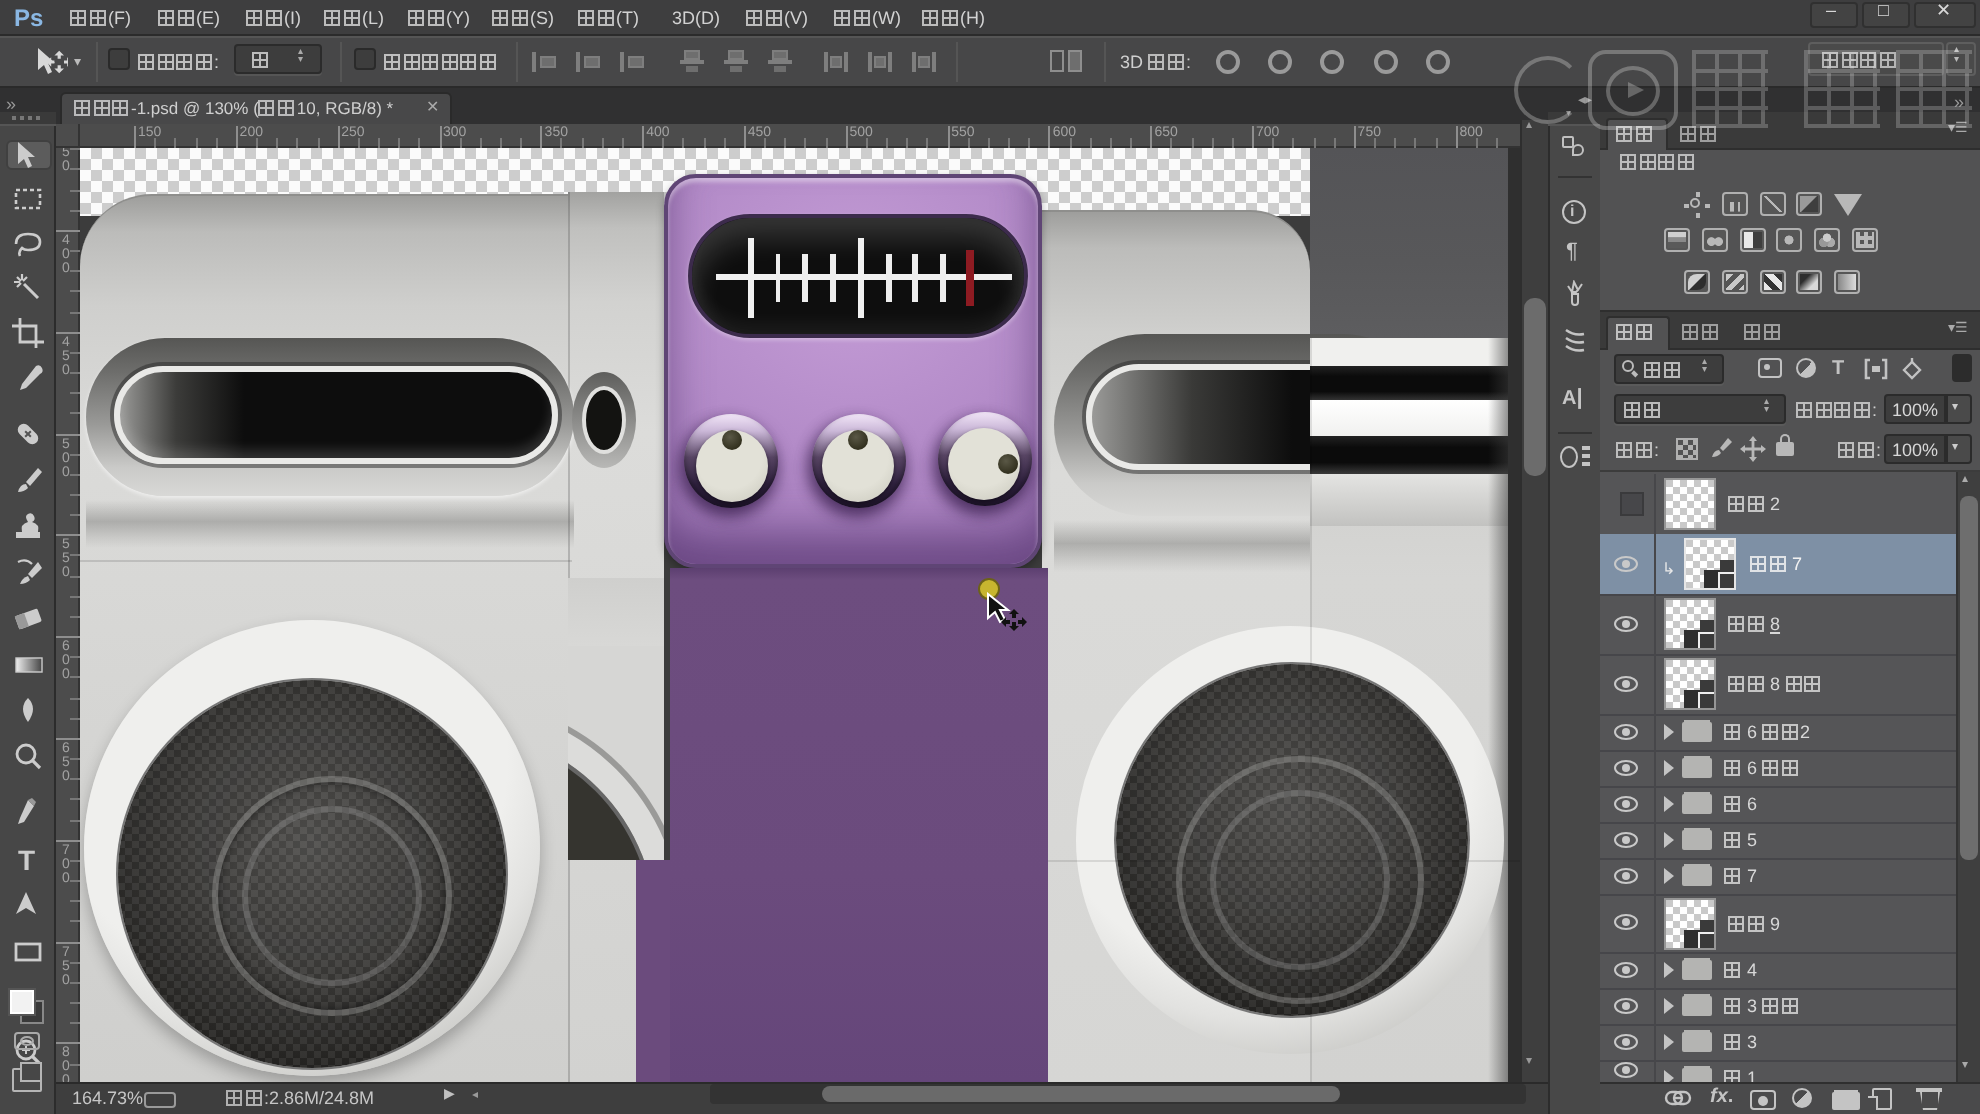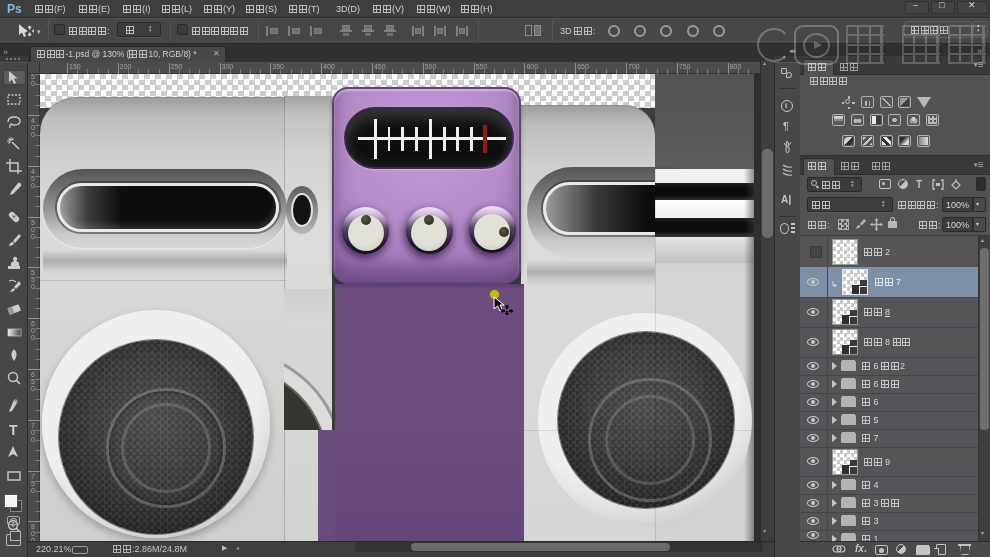--- a/index.html
+++ b/index.html
@@ -407,21 +407,21 @@
 <svg style="position:absolute;left:452px;top:222px" width="22" height="22" viewBox="0 0 22 22">
         <path d="M2 1 L2 13 L5.5 10 L8 15 L10.5 13.8 L8 9 L12 9 Z" fill="#111" stroke="#fff" stroke-width="1"></path>
         <path d="M14 13 v-2 h-1.5 l2.5-2.5 2.5 2.5 H16 v2 m0 2 v2 h1.5 L15 19.5 12.5 17 H14 v-2 m-1-1 h-2 v-1.5 L8.5 15 11 17.5 V16 h2 m4 0 h2 v1.5 L21.5 15 19 12.5 V14 h-2" fill="#111"></path>
       </svg>
 </div>
 <div style="position:absolute;left:760px;top:60px;width:14px;height:481px;background:#3e3e3e;border-left:1px solid #2e2e2e"></div>
 <div class="t" style="left:763px;top:60px;font-size:6px;color:#999;">▴</div>
 <div style="position:absolute;left:762px;top:149px;width:11px;height:89px;background:#6c6c6c;border-radius:5px"></div>
 <div class="t" style="left:763px;top:528px;font-size:6px;color:#999;">▾</div>
 <div style="position:absolute;left:28px;top:541px;width:747px;height:16px;background:#3e3e3e;border-top:1px solid #2a2a2a"></div>
-<div class="t" style="left:36px;top:545px;font-size:9px;color:#c6c6c6;">220.21%</div>
+<div class="t" style="left:36px;top:545px;font-size:9px;color:#c6c6c6;">164.73%</div>
 <div style="position:absolute;left:72px;top:546px;width:16px;height:8px;border:1px solid #9a9a9a;border-radius:2px"></div>
 <div class="t" style="left:113px;top:545px;font-size:9px;color:#c6c6c6;"><i class="z"></i><i class="z"></i>:2.86M/24.8M</div>
 <div class="t" style="left:222px;top:544px;font-size:7px;color:#c0c0c0;">▶</div>
 <div class="t" style="left:236px;top:545px;font-size:6px;color:#999;">◂</div>
 <div style="position:absolute;left:355px;top:542px;width:408px;height:10px;background:#333;border-radius:2px"></div>
 <div style="position:absolute;left:411px;top:543px;width:259px;height:8px;background:#6a6a6a;border-radius:4px"></div>
 <div style="position:absolute;left:774px;top:60px;width:26px;height:497px;background:#484848;border-left:1px solid #2c2c2c"></div>
 <div style="position:absolute;left:774px;top:56px;width:26px;height:7px;background:#3a3a3a;border-bottom:1px solid #555"></div>
 <div class="t" style="left:783px;top:55px;font-size:5px;color:#888;">▾</div>
 <div style="position:absolute;left:781px;top:68px;width:6px;height:6px;border:1.3px solid #c0c0c0;border-radius:1px"></div>

